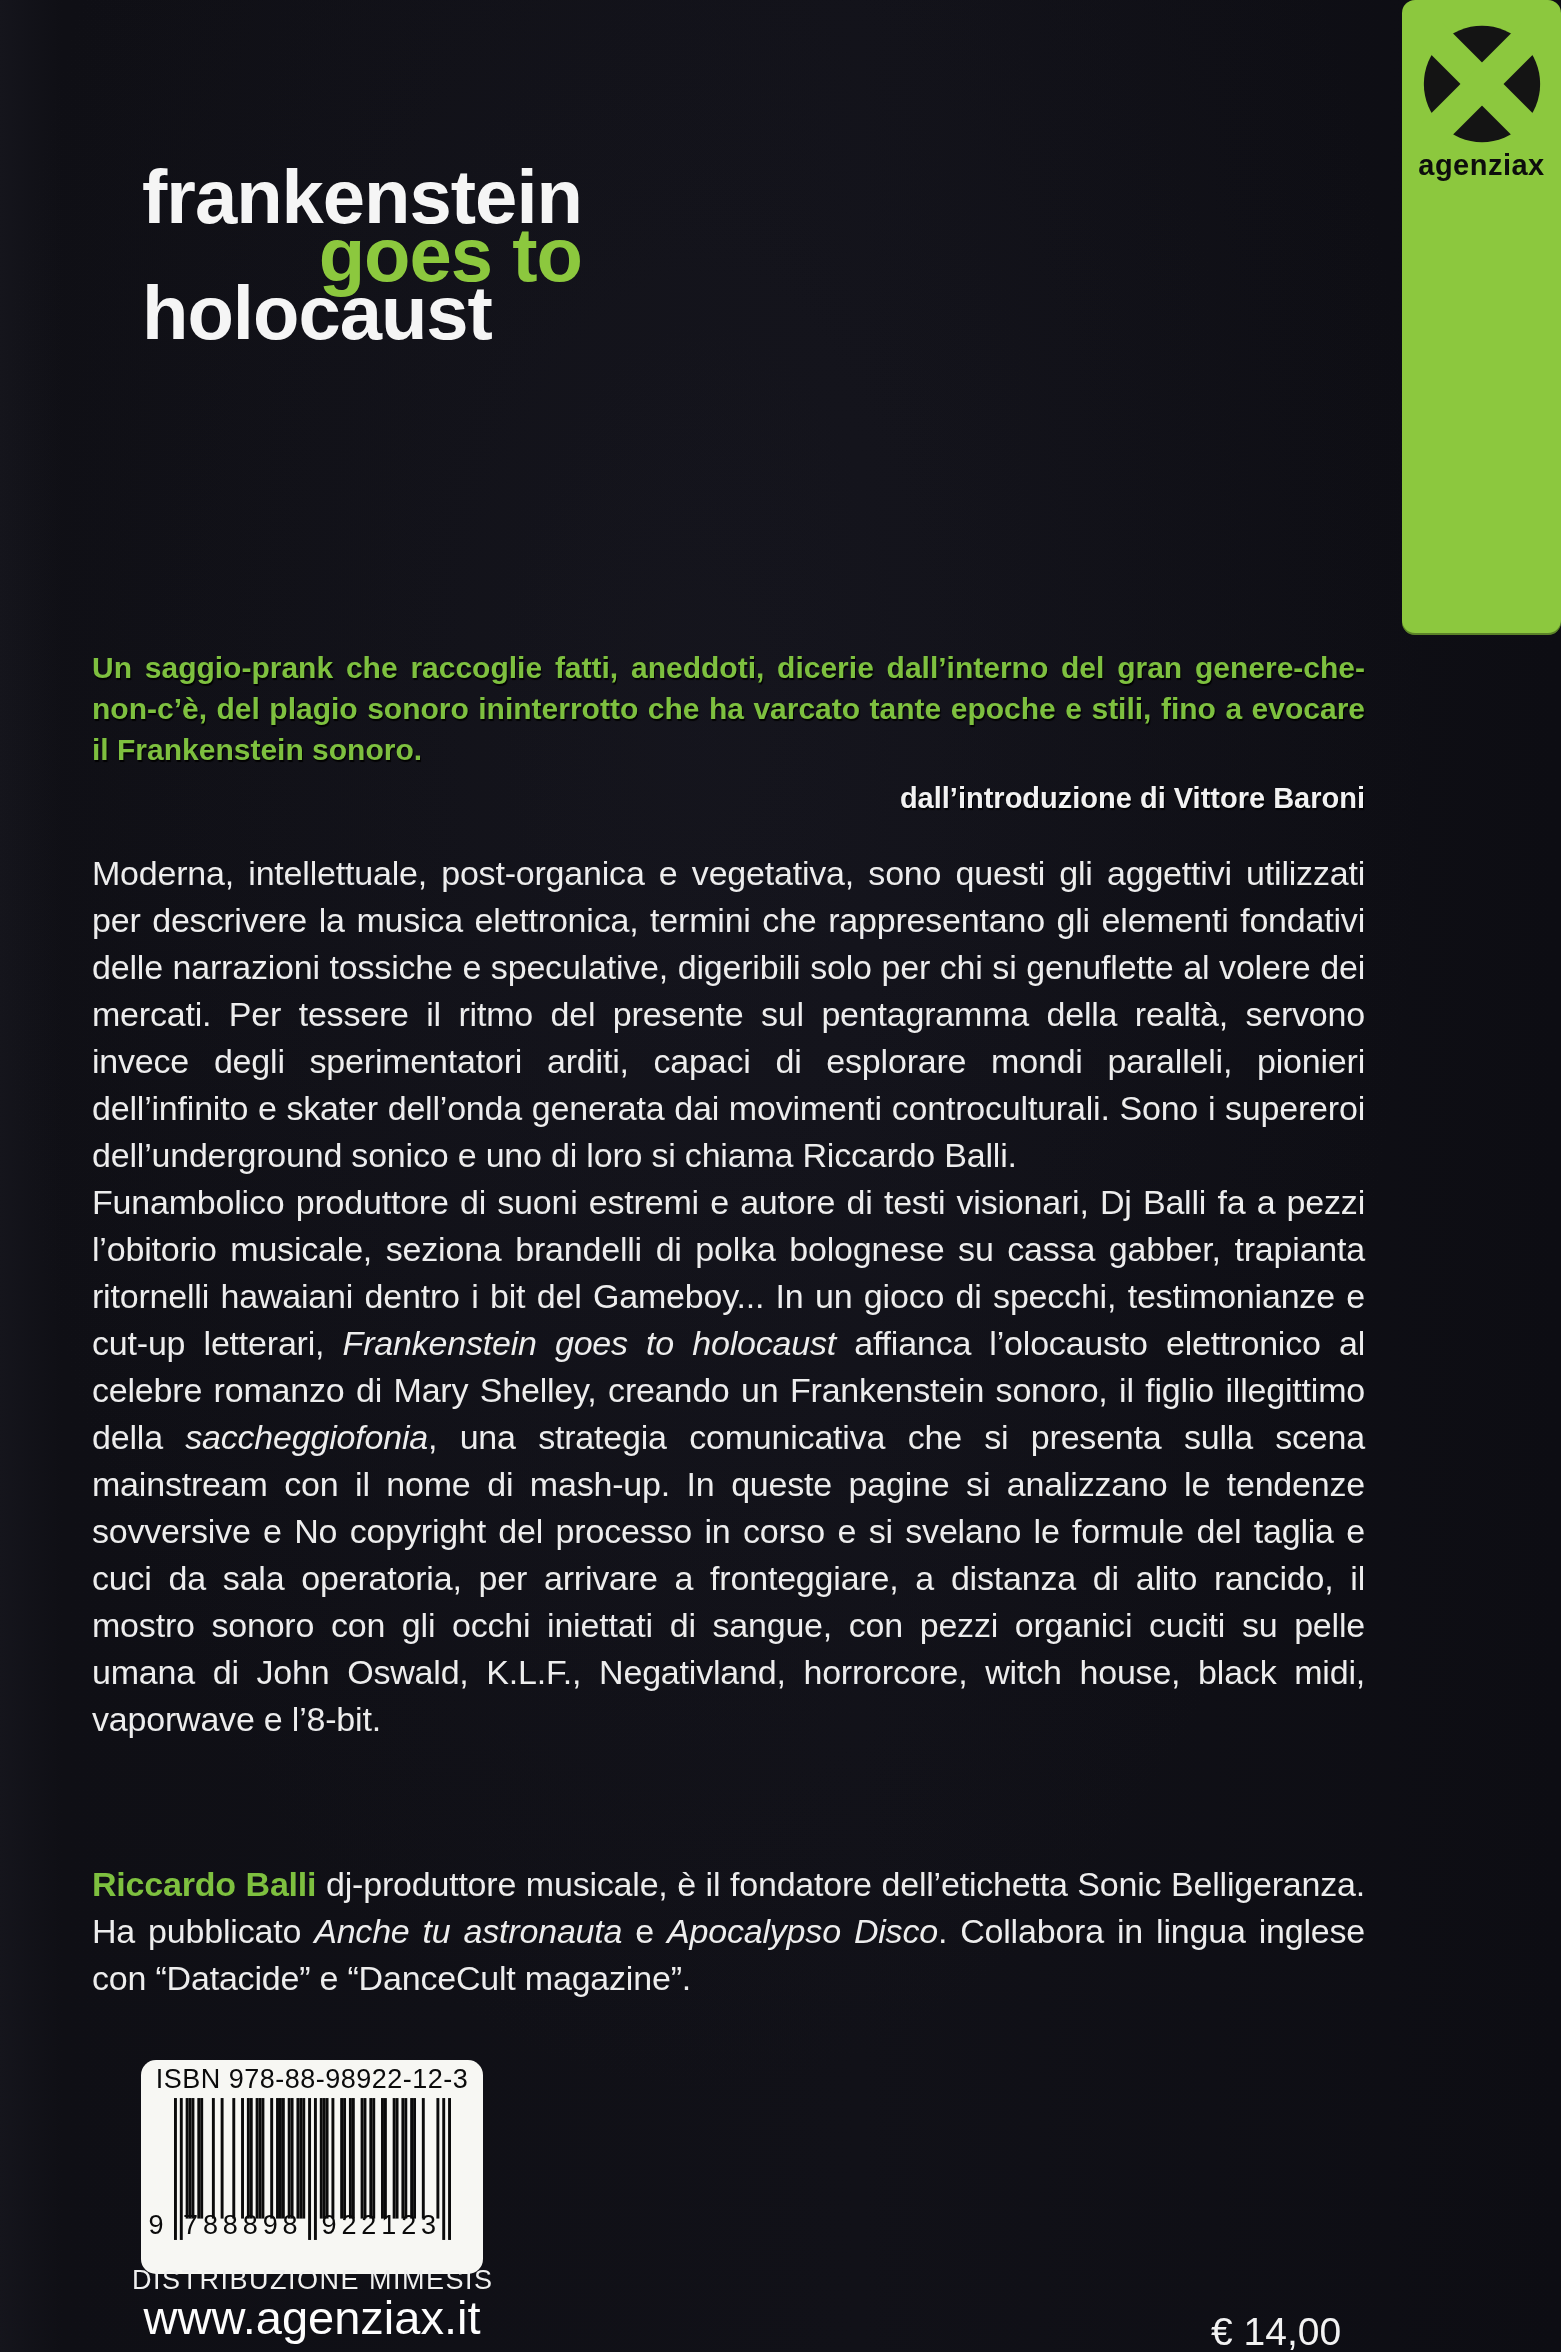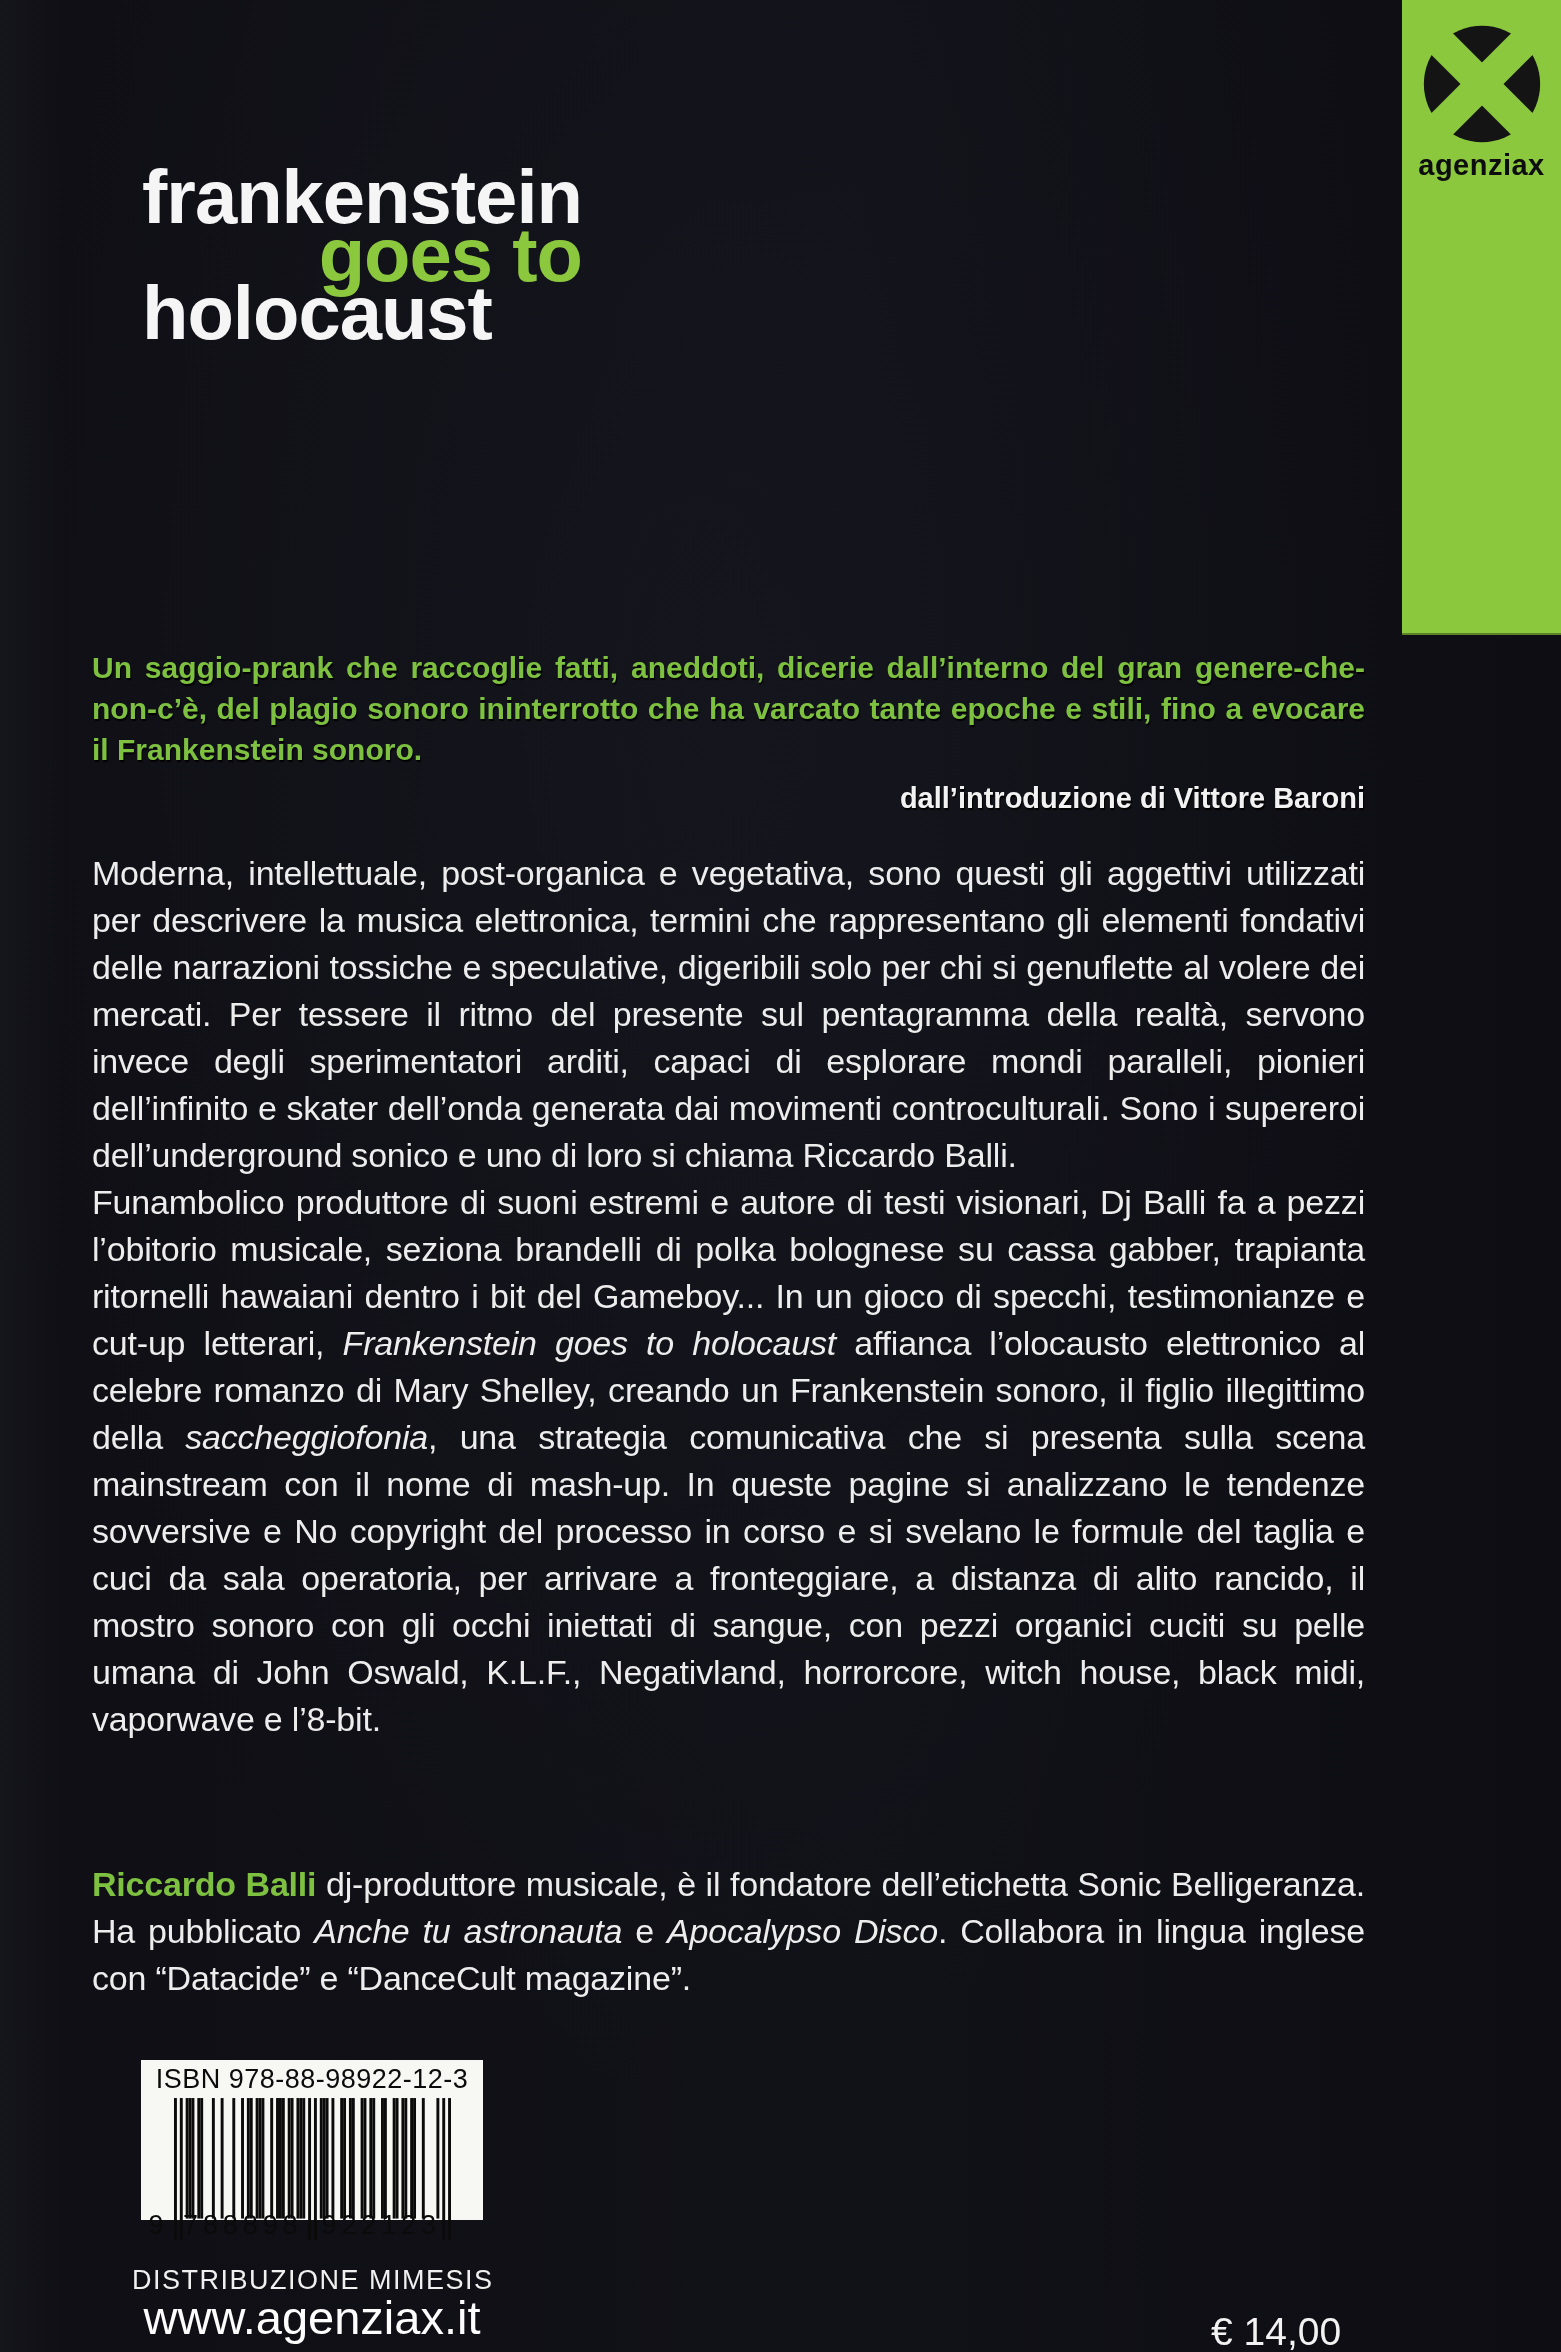--- a/index.html
+++ b/index.html
@@ -17,20 +17,21 @@
       radial-gradient(ellipse at 45% 30%, rgba(40,40,55,.18), rgba(0,0,0,0) 60%),
       linear-gradient(90deg,#15151c 0%,#0f0f15 4%,#111118 55%,#0d0d13 100%);
     background-color:var(--bg);
   }
 
   
   .panel{
     position:absolute;left:1402px;top:0;width:159px;height:635px;
     background:var(--green);
     box-shadow:inset 0 -1.9px 0 rgba(0,0,0,.35);
+    border-radius:13px;
   }
   .panel .logo{display:block;margin:23px auto 0;width:122px;height:122px;}
   .panel .logo-text{
     margin-top:3.9px;text-align:center;font-size:29px;font-weight:bold;
     letter-spacing:0.5px;color:#0d0d0d;
   }
 
   
   .title{
     position:absolute;left:142px;top:168px;
@@ -64,22 +65,22 @@
 
   
   .bio{
     position:absolute;left:92px;top:1861px;width:1273px;
     font-size:34px;line-height:47px;color:var(--ink);
     text-align:justify;letter-spacing:-0.2px;
   }
 
   
   .barcode-box{
-    position:absolute;left:141px;top:2060px;width:342px;height:160px;
-    background:#f7f7f3;color:#0b0b0b;padding-top:2.9px;
+    position:absolute;left:141px;top:2060px;width:342px;height:214px;
+    background:#f7f7f3;color:#0b0b0b;padding-top:2.9px;border-radius:15px;
   }
   .isbn{
     text-align:center;font-size:27px;line-height:33px;letter-spacing:0.5px;
     font-weight:400;color:#0b0b0b;white-space:nowrap;
   }
   .barcode-wrap{position:relative;width:277px;margin:1.9px auto 0;}
   .barcode-wrap svg{display:block;}
   .barcode-wrap svg rect{fill:#0b0b0b;}
   .barcode-digits{
     position:absolute;left:-25px;top:113px;width:302px;display:flex;

